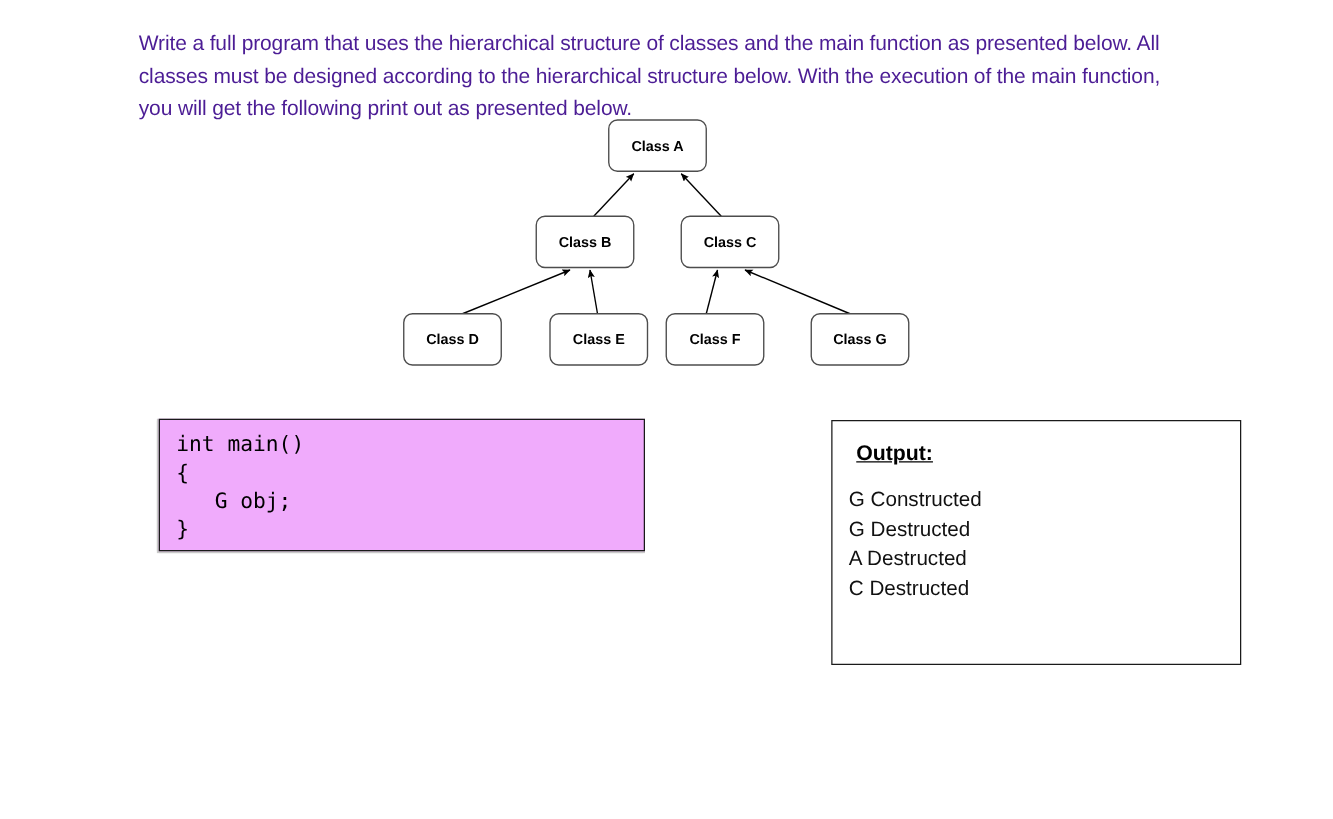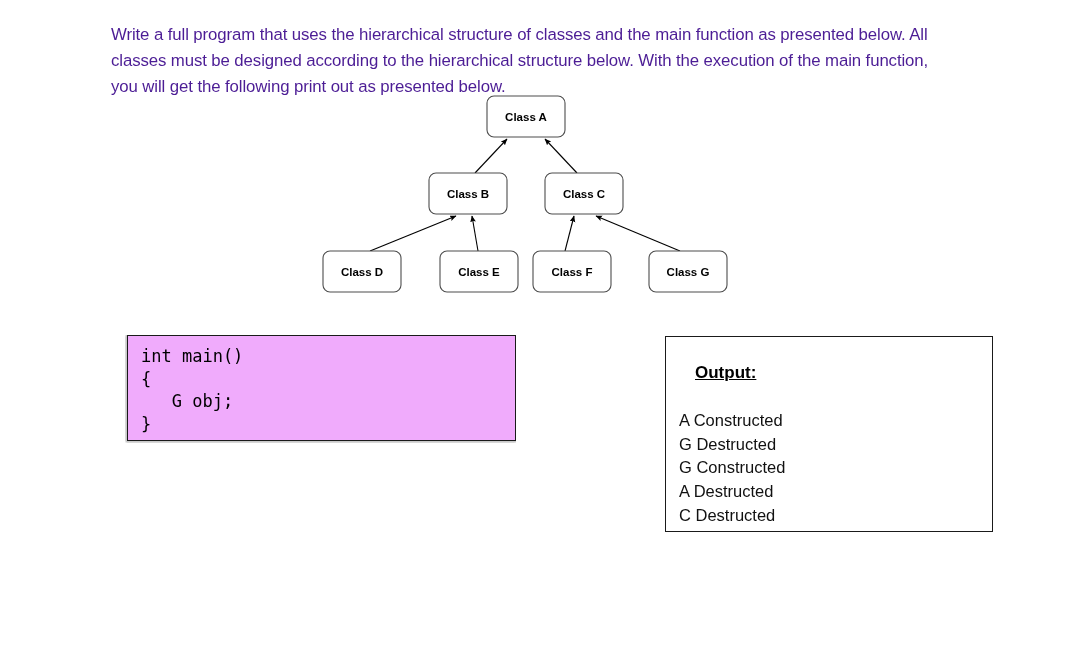--- a/index.html
+++ b/index.html
@@ -85,21 +85,21 @@
     position: absolute;
     left: 665px;
     top: 336px;
     width: 328px;
     height: 196px;
     background: #ffffff;
     border: 1.8px solid #1a1a1a;
     box-sizing: border-box;
   }
   #output-title {
-    margin: 16px;
+    margin: 6px;
     padding: 9px 0 0 13px;
     font-size: 17px;
     font-weight: bold;
     text-decoration: underline;
     line-height: 22px;
     color: #000000;
   }
   #output-lines {
     margin: 0;
     padding: 9px 0 0 13px;
@@ -167,19 +167,18 @@
 <div id="code-block">
   <pre id="code-text">int main()
 {
    G obj;
 }</pre>
 </div>
 
 <div id="output-block">
   <div id="output-title">Output:</div>
   <ul id="output-lines">
-      <li>A Constructed</li>
+      <li>G Constructed</li>
       <li>G Destructed</li>
-      <li>G Constructed</li>
       <li>A Destructed</li>
       <li>C Destructed</li>
     </ul>
 </div>
 
 </body></html>

